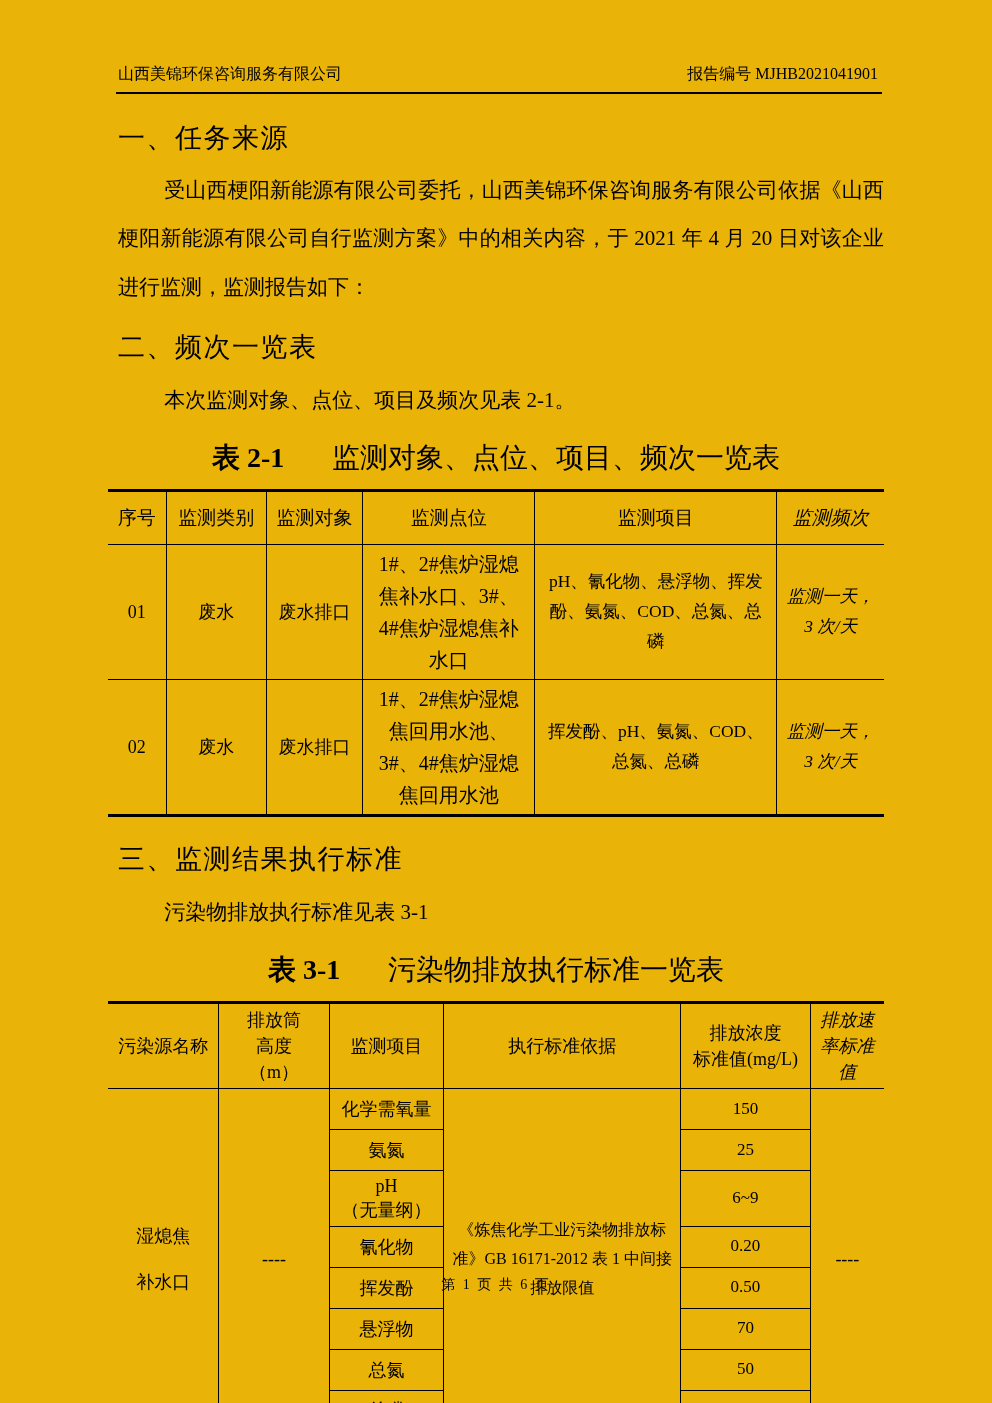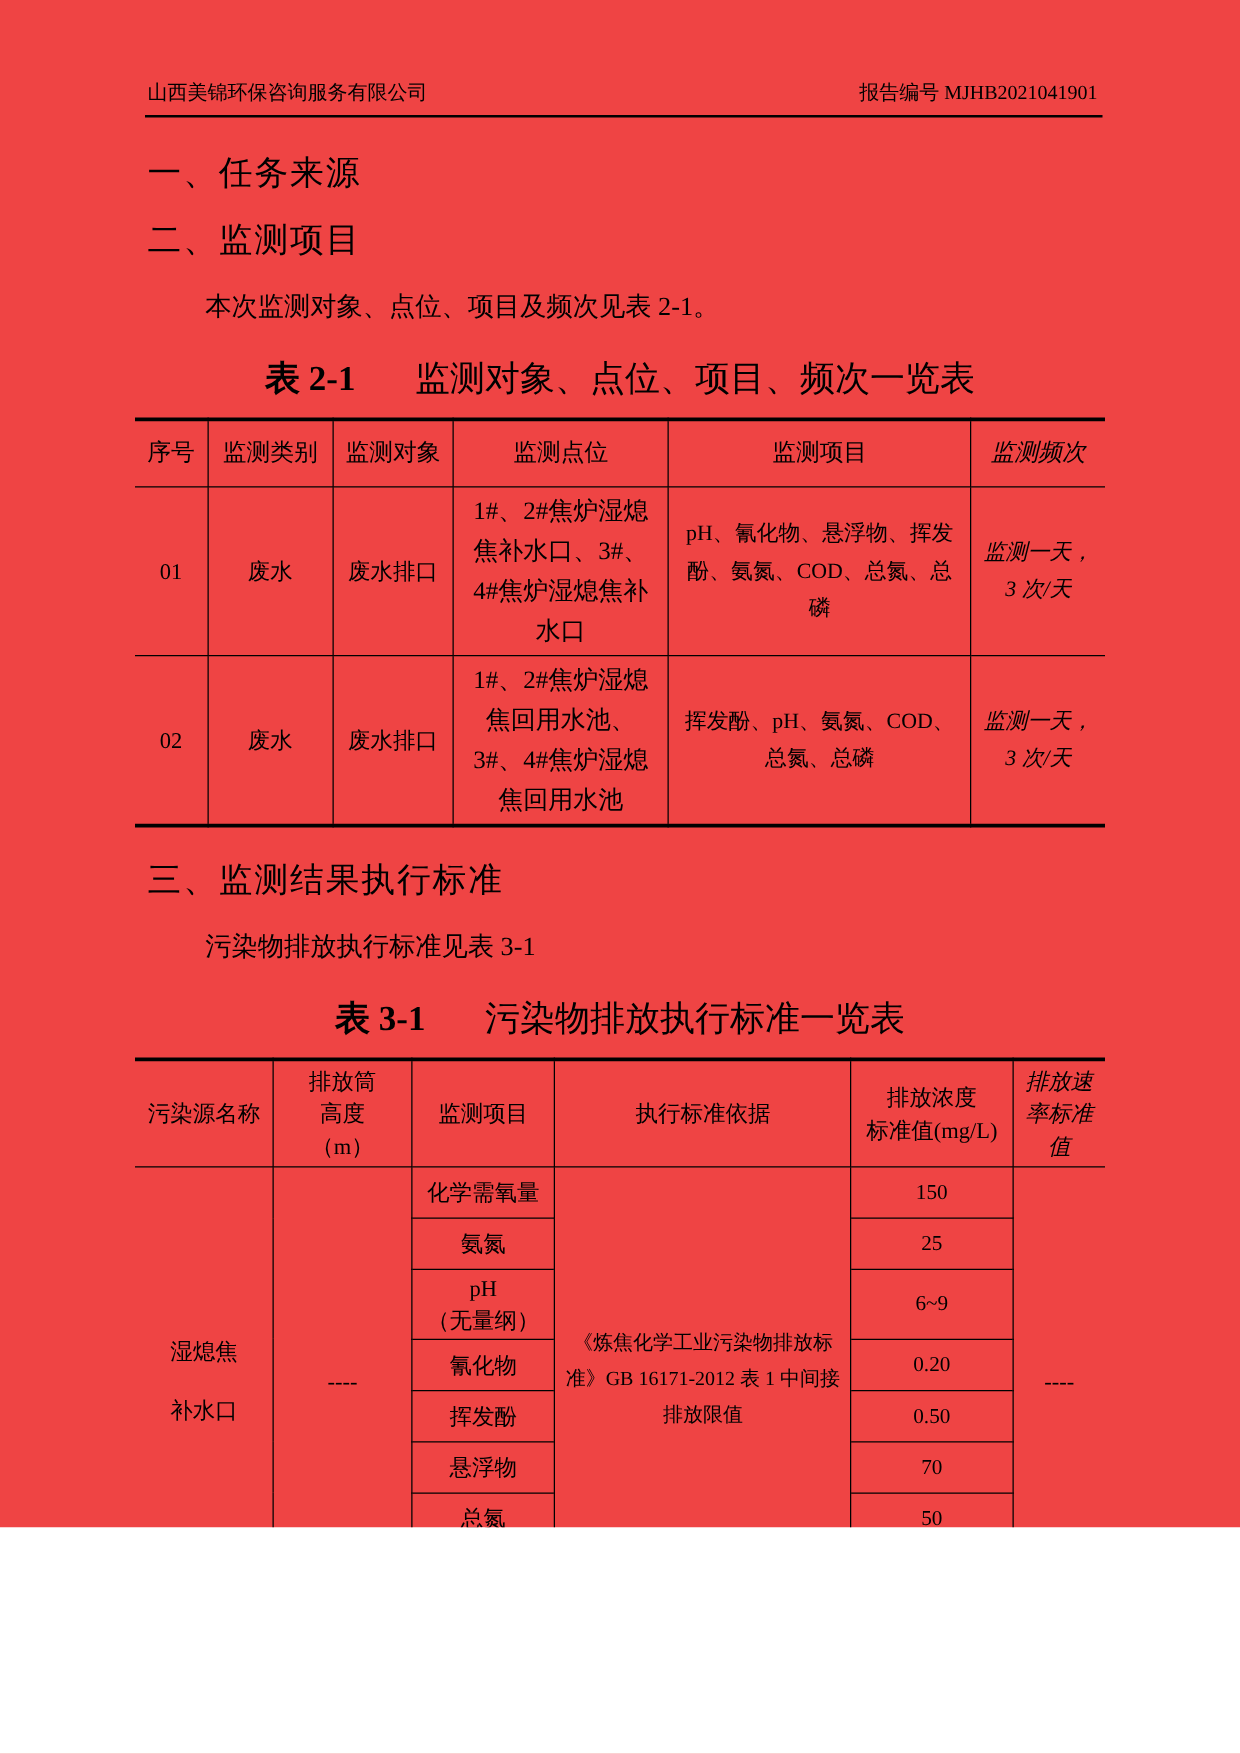--- a/index.html
+++ b/index.html
@@ -3,25 +3,25 @@
 <meta charset="utf-8">
 <style>
   html, body {
     margin: 0;
     padding: 0;
     background: #ffffff;
   }
   .page {
     position: relative;
     width: 992px;
-    height: 1222px;
+    height: 1403px;
     margin: 0 auto;
     box-sizing: border-box;
     padding: 64px 108px 0 108px;
-    background: #ef4444;
+    background: #eab308;
     color: #000000;
     font-family: "Liberation Serif", "DejaVu Serif", serif;
     overflow: hidden;
   }
   
   .doc-header {
     display: flex;
     justify-content: space-between;
     align-items: flex-end;
     font-size: 16px;
@@ -111,22 +111,23 @@
 
 <div class="page">
 
   <div class="doc-header">
     <span>山西美锦环保咨询服务有限公司</span>
     <span>报告编号 MJHB2021041901</span>
   </div>
   <hr class="header-rule">
 
   <div class="sec-heading">一、任务来源</div>
-
-  <div class="sec-heading h2">二、监测项目</div>
+  <p class="body-para">受山西梗阳新能源有限公司委托，山西美锦环保咨询服务有限公司依据《山西梗阳新能源有限公司自行监测方案》中的相关内容，于 2021 年 4 月 20 日对该企业进行监测，监测报告如下：</p>
+
+  <div class="sec-heading h2">二、频次一览表</div>
   <p class="body-para single-line">本次监测对象、点位、项目及频次见表 2-1。</p>
 
   <div class="table-caption">
     <span class="caption-label">表 2-1</span><span>监测对象、点位、项目、频次一览表</span>
   </div>
 
   <table class="doc-table t21">
     <colgroup>
       <col style="width:7.5%">
         <col style="width:12.9%">

